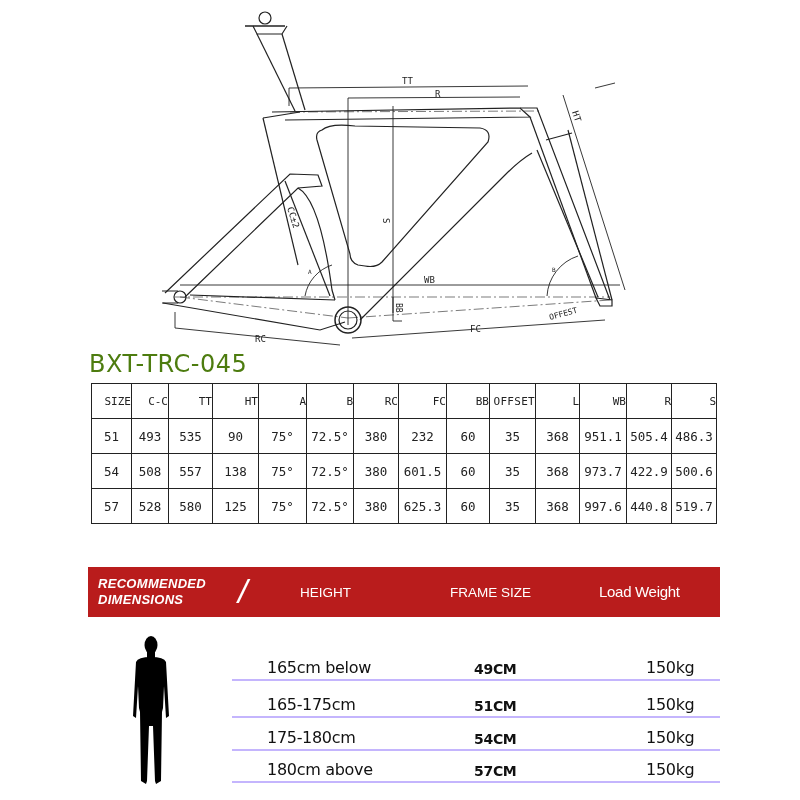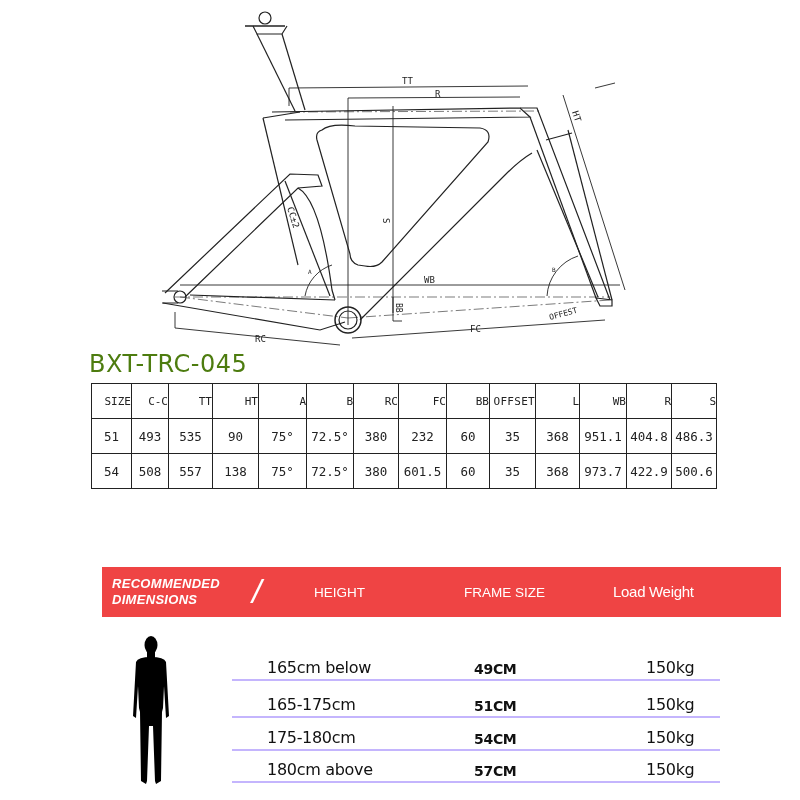--- a/index.html
+++ b/index.html
@@ -3,21 +3,21 @@
 <meta charset="utf-8">
 <style>
   html,body{margin:0;padding:0;background:#fff;}
   body{width:800px;height:800px;position:relative;overflow:hidden;font-family:"Liberation Sans",sans-serif;color:#111;}
   #drawing{position:absolute;left:0;top:0;width:800px;height:350px;}
   #model-title{position:absolute;left:89px;top:350px;font-family:"DejaVu Sans",sans-serif;font-weight:normal;font-size:24px;letter-spacing:0.5px;color:#4d7c0f;}
   #geo-table{position:absolute;left:91px;top:383px;border-collapse:collapse;table-layout:fixed;}
   #geo-table td{border:1.5px solid #222;height:34px;padding:0;text-align:center;font-family:"DejaVu Sans Mono",monospace;font-size:12.5px;color:#222;white-space:nowrap;overflow:hidden;}
   #geo-table tr.head td{font-size:11px;text-align:right;}
   #geo-table td.small{font-size:8.5px;letter-spacing:0.3px;}
-  #banner{position:absolute;left:102px;top:567px;width:632px;height:50px;background:#ef4444;color:#fff;padding-left:47px;}
+  #banner{position:absolute;left:88px;top:567px;width:632px;height:50px;background:#b91c1c;color:#fff;}
   #banner .rec{position:absolute;left:10px;top:9px;font-weight:bold;font-style:italic;font-size:13px;line-height:16px;letter-spacing:0.3px;}
   #banner .slash{position:absolute;left:150px;top:6px;font-size:34px;font-style:italic;font-weight:normal;line-height:36px;}
   #banner .h{position:absolute;top:18px;font-size:13.5px;}
   #banner .lw{position:absolute;top:16px;font-size:15px;letter-spacing:-0.3px;}
   #person{position:absolute;left:128px;top:636px;width:46px;height:150px;}
   .rec-row{position:absolute;left:232px;width:488px;height:26px;border-bottom:2px solid #c4b5fd;}
   .rec-row span{position:absolute;bottom:2px;font-family:"DejaVu Sans",sans-serif;font-size:16px;color:#111;letter-spacing:-0.3px;}
   .rec-row .c1{left:35px;}
   .rec-row .c2{left:242px;font-weight:bold;font-size:14px;}
   .rec-row .c3{left:414px;}
@@ -141,39 +141,55 @@
     <td>535</td>
     <td>90</td>
     <td>75°</td>
     <td>72.5°</td>
     <td>380</td>
     <td>232</td>
     <td>60</td>
     <td>35</td>
     <td>368</td>
     <td>951.1</td>
-    <td>404.8</td>
+    <td>505.4</td>
     <td>486.3</td>
   </tr>
   <tr>
     <td>54</td>
     <td>508</td>
     <td>557</td>
     <td>138</td>
     <td>75°</td>
     <td>72.5°</td>
     <td>380</td>
     <td>601.5</td>
     <td>60</td>
     <td>35</td>
     <td>368</td>
     <td>973.7</td>
     <td>422.9</td>
     <td>500.6</td>
   </tr>
+  <tr>
+    <td>57</td>
+    <td>528</td>
+    <td>580</td>
+    <td>125</td>
+    <td>75°</td>
+    <td>72.5°</td>
+    <td>380</td>
+    <td>625.3</td>
+    <td>60</td>
+    <td>35</td>
+    <td>368</td>
+    <td>997.6</td>
+    <td>440.8</td>
+    <td>519.7</td>
+  </tr>
 </tbody>
   </table>
 
 <div id="banner">
   <div class="rec">
     <div>RECOMMENDED</div>
     <div>DIMENSIONS</div>
   </div>
   <div class="slash">/</div>
   <div class="h" style="left:212px">HEIGHT</div>

